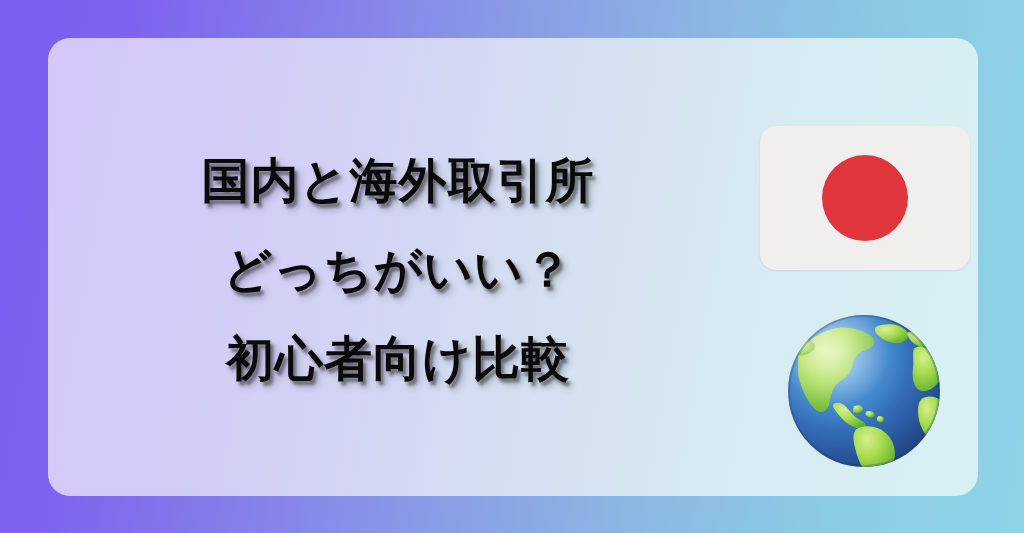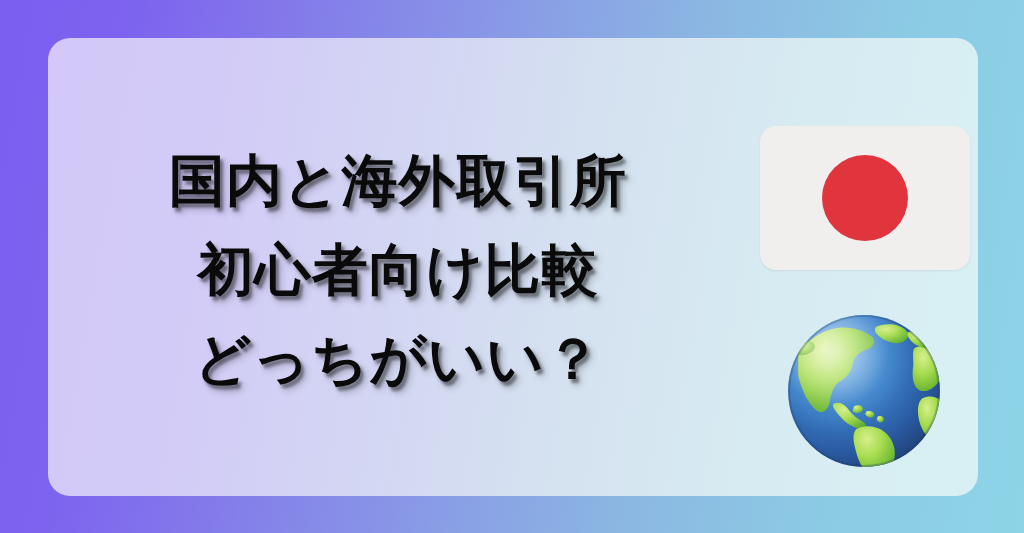--- a/index.html
+++ b/index.html
@@ -56,21 +56,21 @@
   
   .headline {
     position: absolute;
     left: 30px;
     top: 98px;
     width: 640px;
     text-align: center;
     color: #0a0a0a;
     font-family: "DejaVu Sans", "Liberation Sans", sans-serif;
     font-weight: 700;
-    font-size: 56px;
+    font-size: 48px;
     line-height: 89px;
     letter-spacing: 0.02em;
     text-shadow:
       3px 4px 3px rgba(0, 0, 0, 0.42),
       5px 6px 7px rgba(0, 0, 0, 0.22);
     white-space: nowrap;
   }
   .headline-line {
     display: block;
   }
@@ -112,22 +112,22 @@
 </style>
 </head>
 <body>
 
 <div class="canvas">
 
   <div class="card">
 
     <div class="headline">
       <span class="headline-line">国内と海外取引所</span>
+      <span class="headline-line">どっちがいい？</span>
       <span class="headline-line">初心者向け比較</span>
-      <span class="headline-line">どっちがいい？</span>
     </div>
 
     <div class="flag-jp">
       <div class="flag-jp-disc"></div>
     </div>
 
     <div class="globe">
       <svg viewBox="0 0 128 128" xmlns="http://www.w3.org/2000/svg" aria-hidden="true">
         <defs>
           <radialGradient id="oceanGrad" cx="33%" cy="28%" r="85%">

